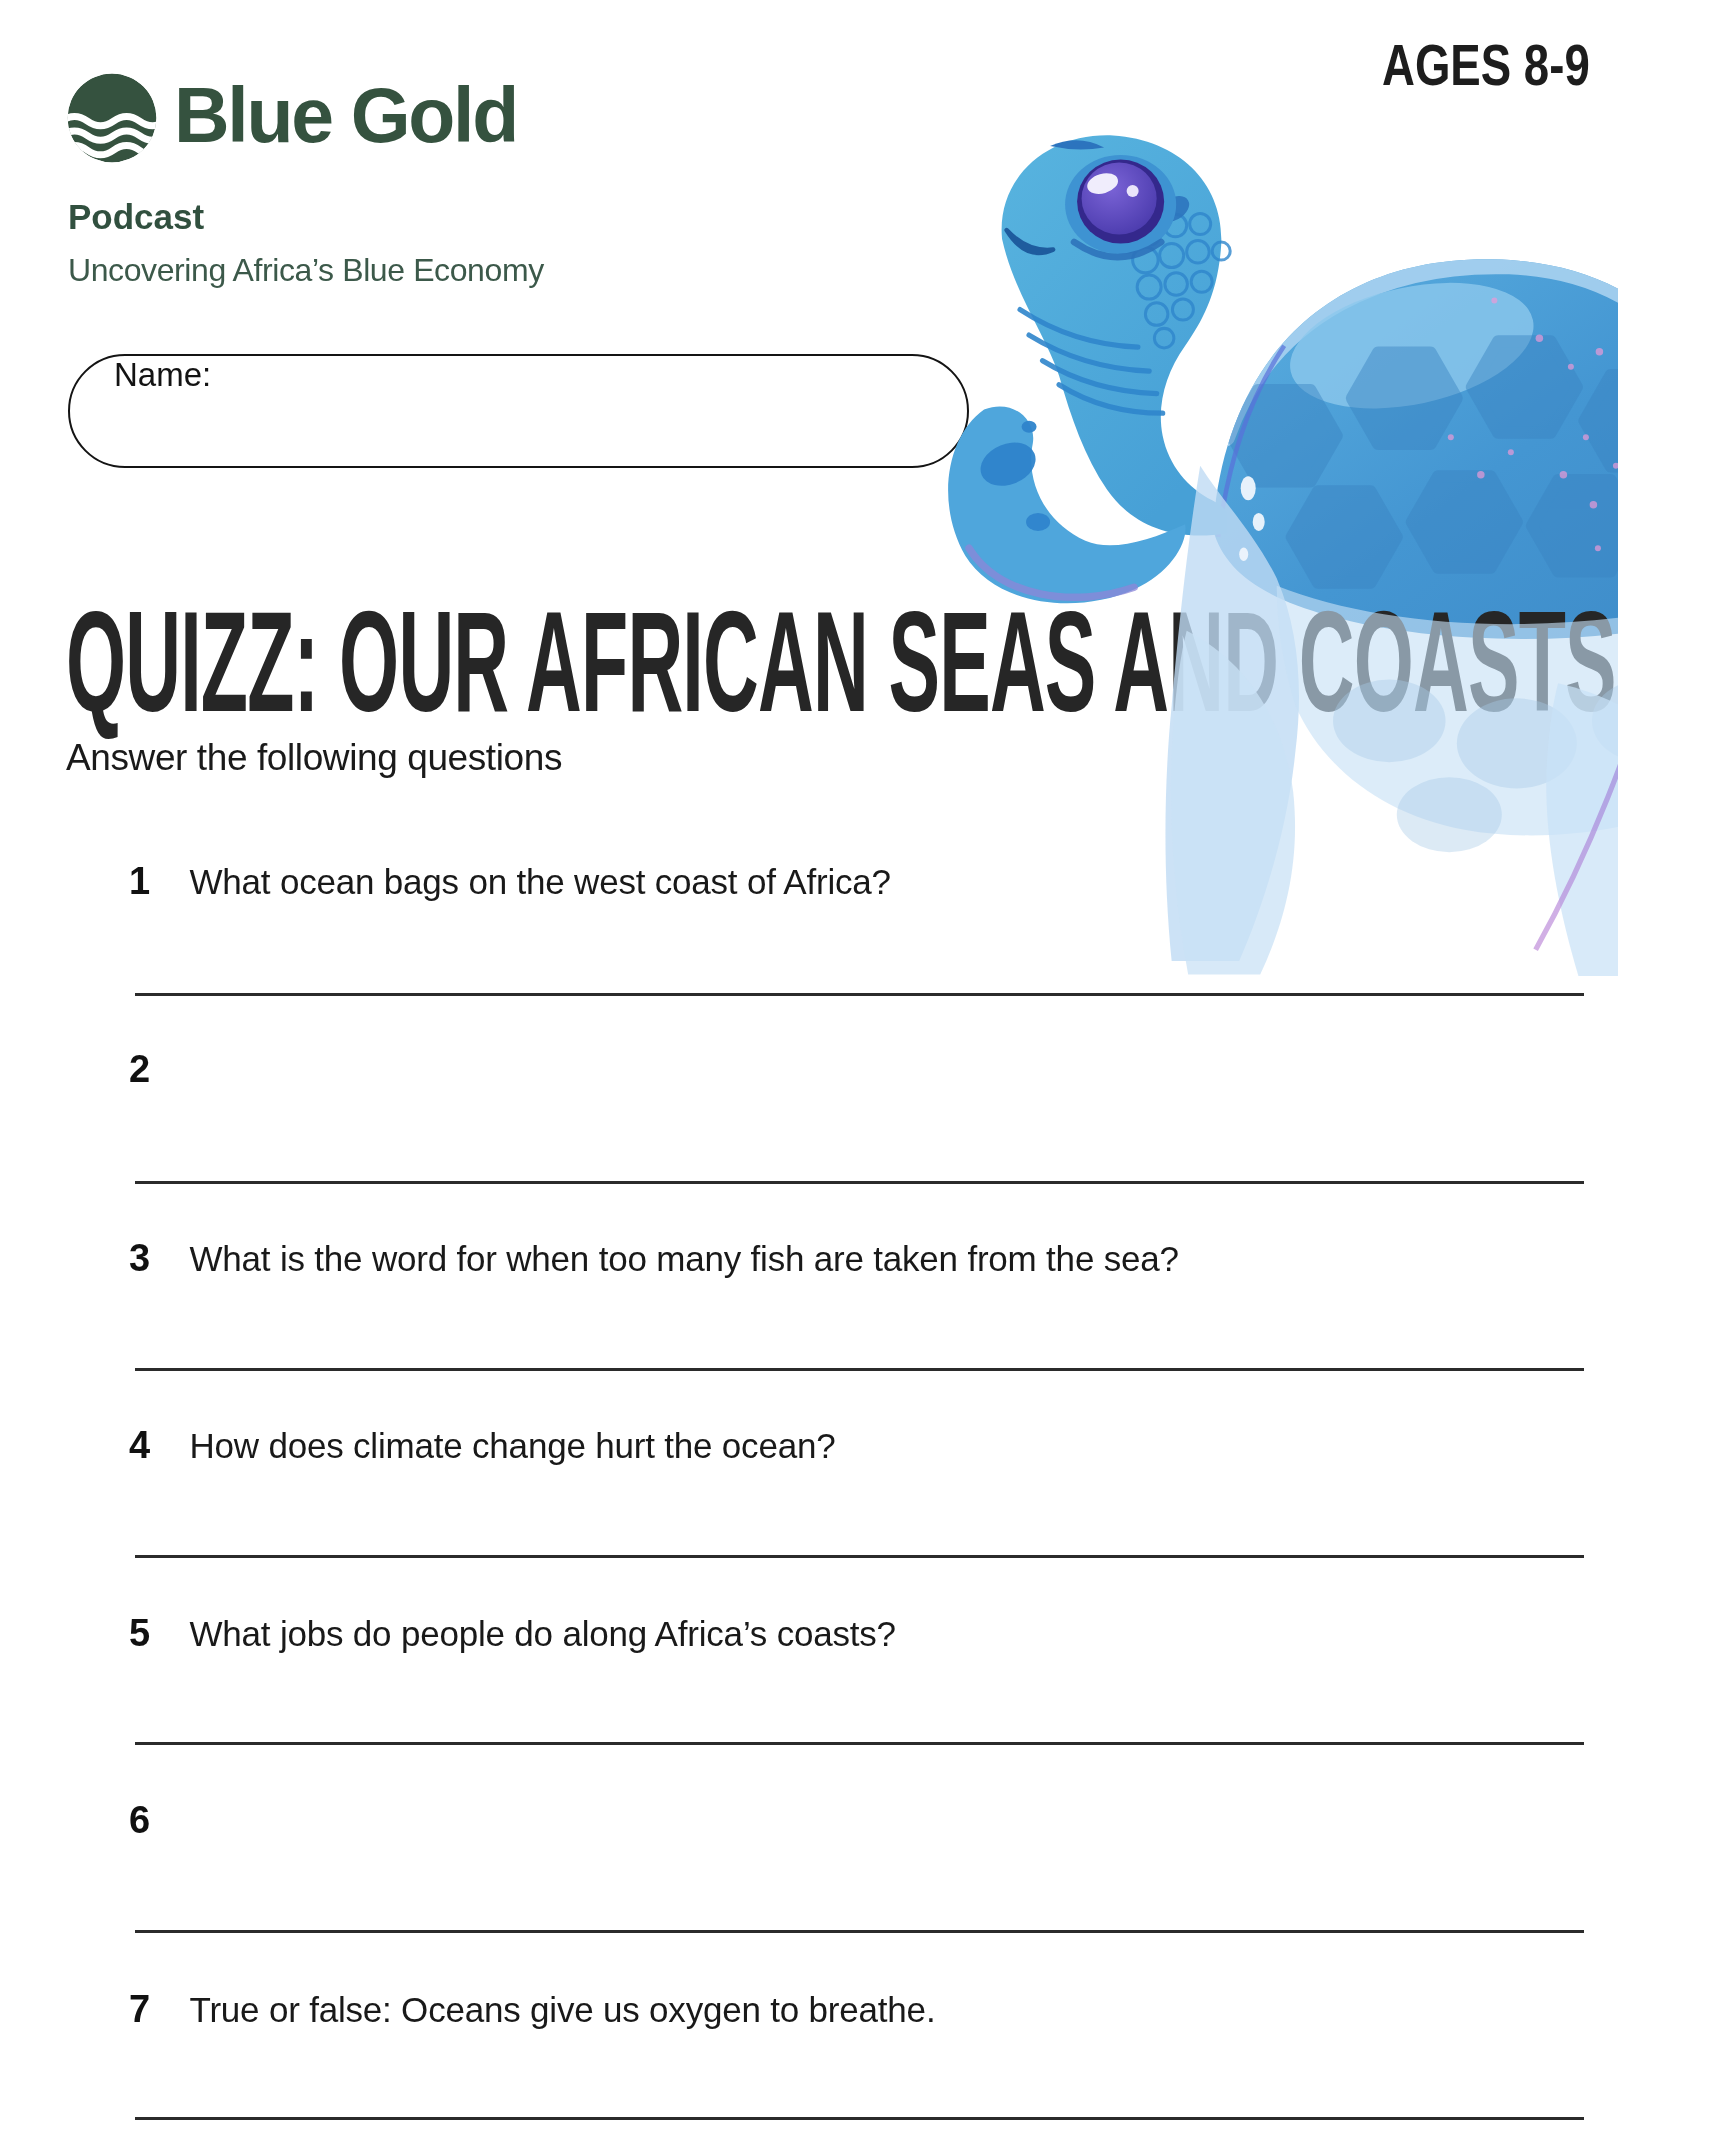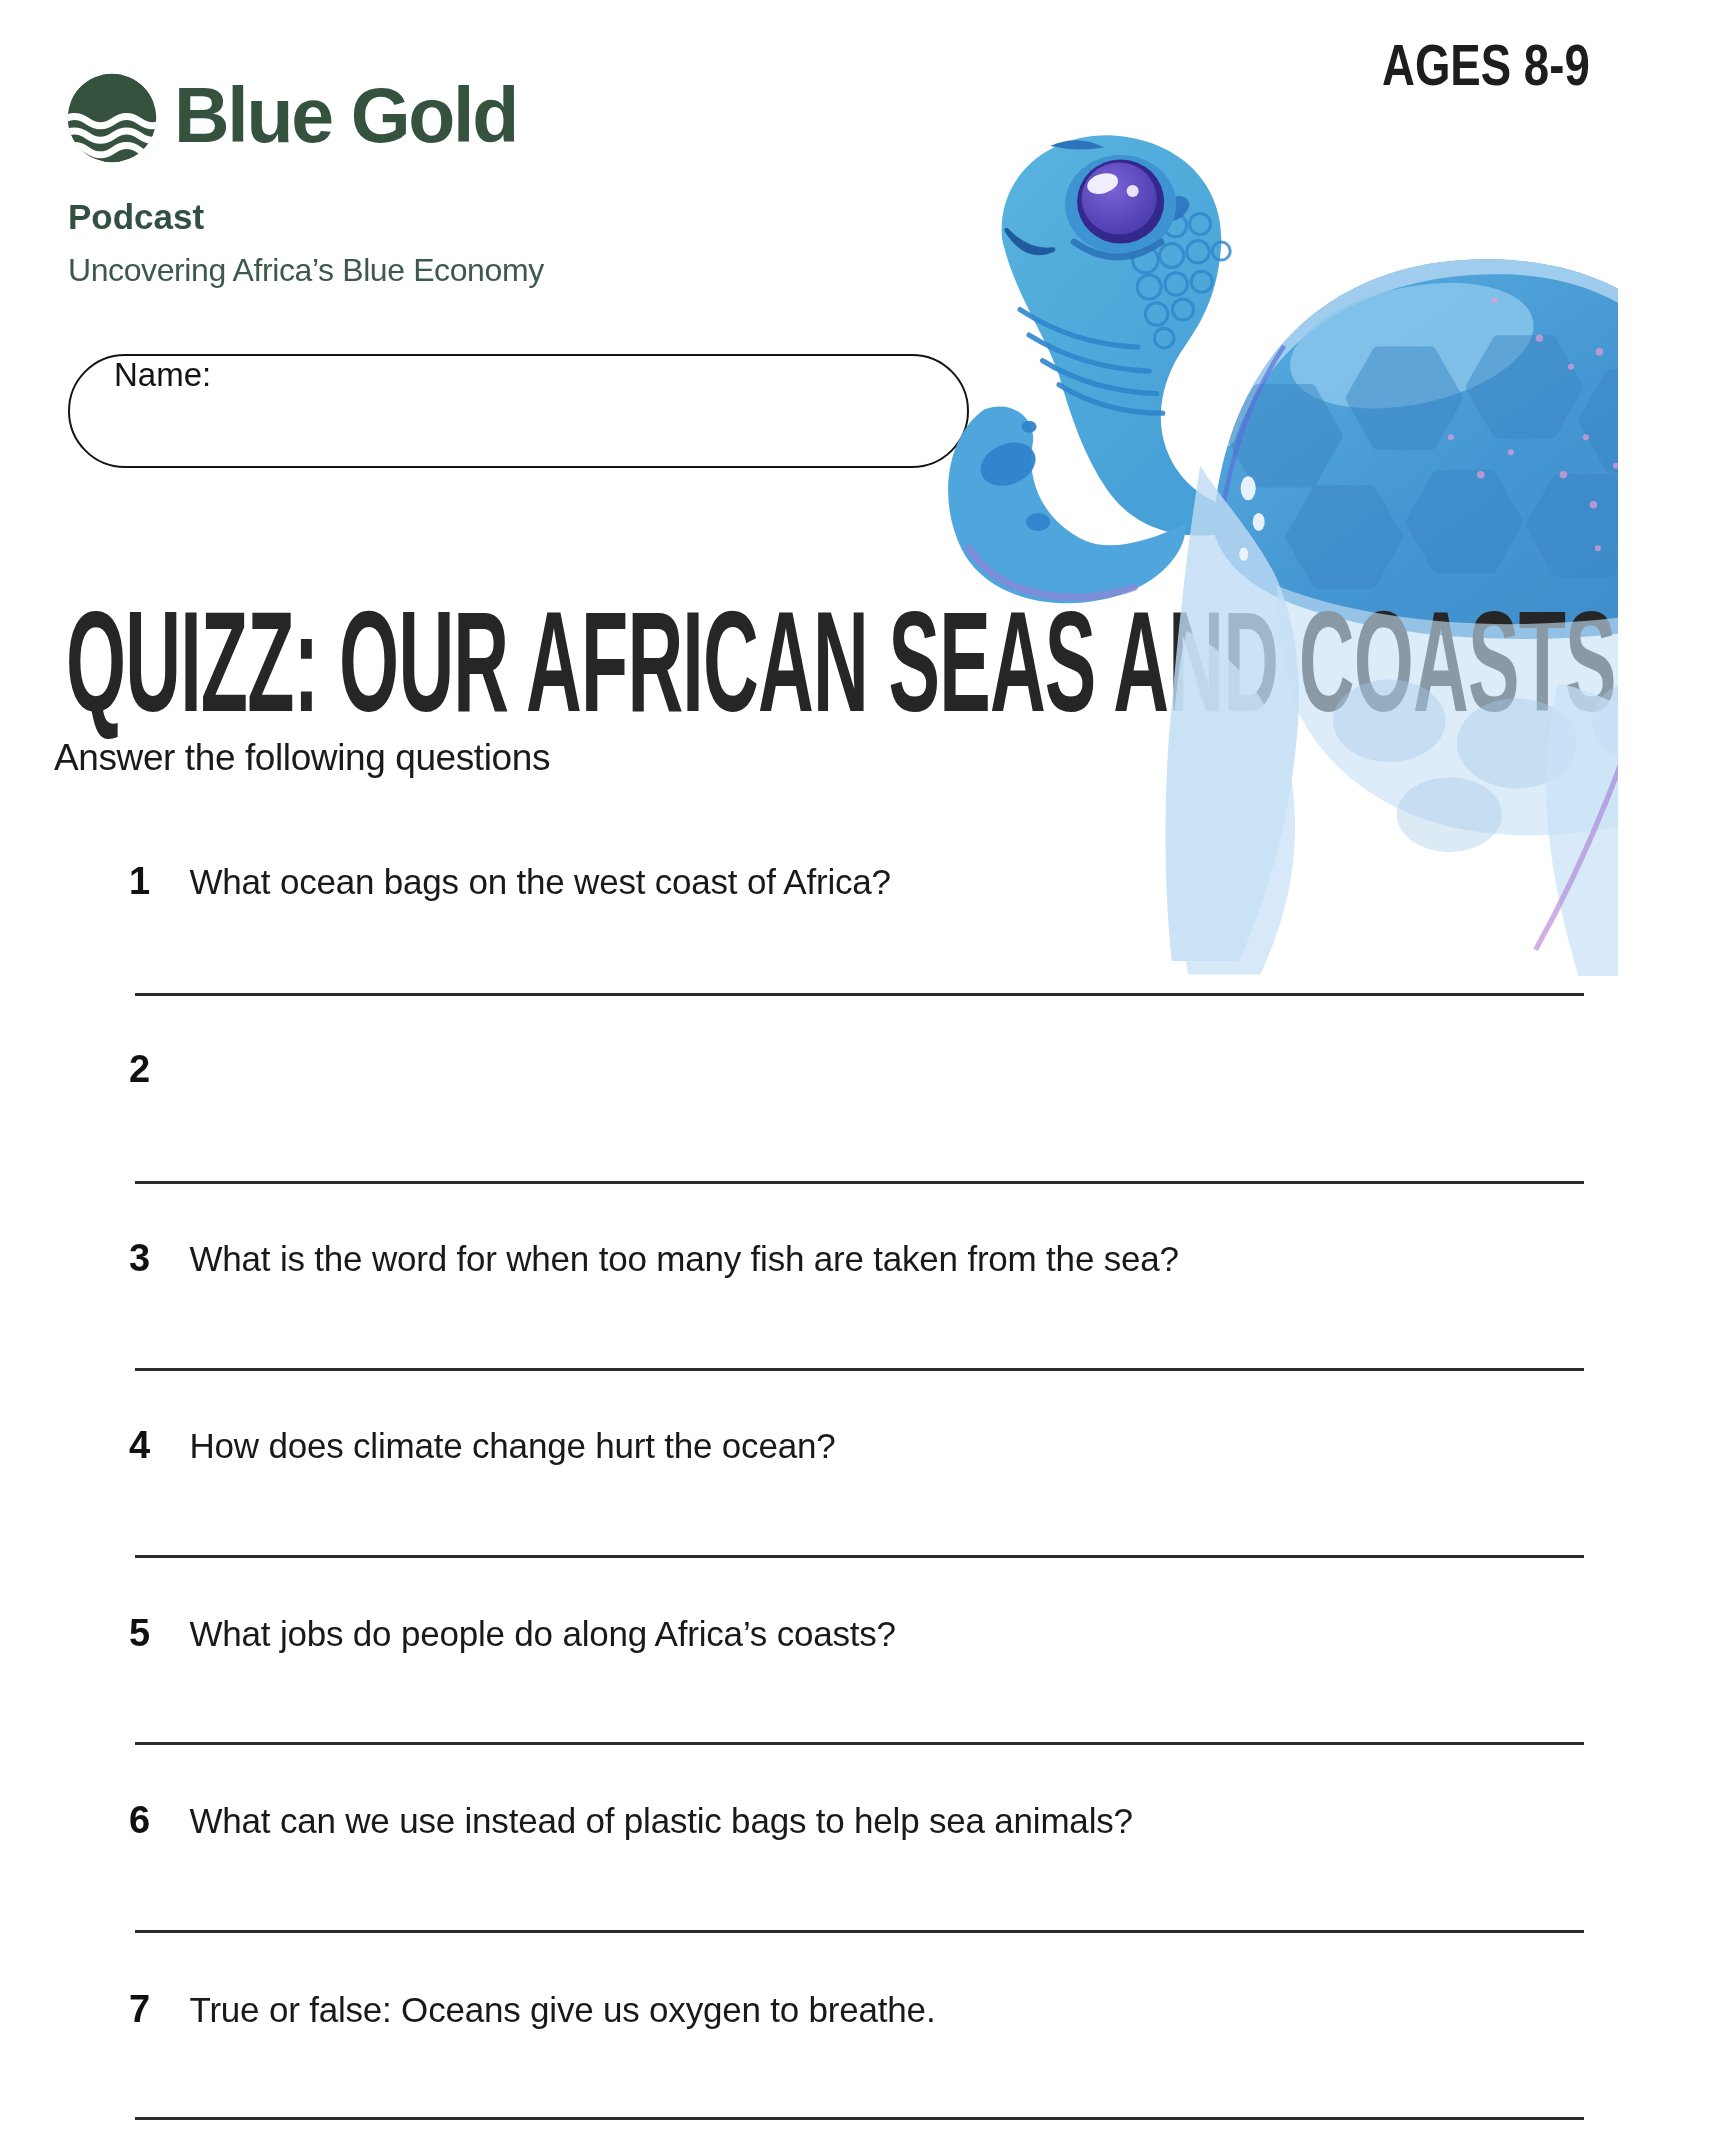--- a/index.html
+++ b/index.html
@@ -12,21 +12,21 @@
   .program{position:absolute;left:68px;top:197px;font-size:35px;font-weight:bold;color:#31503F;}
   .tagline{position:absolute;left:68px;top:252px;font-size:32px;font-weight:400;color:#3C594A;letter-spacing:-0.4px;}
   .ages{position:absolute;right:28.5px;top:32px;font-size:57px;font-weight:bold;color:#1d1d1d;transform:scaleX(0.8);transform-origin:right top;white-space:nowrap;}
 
   
   .name-box{position:absolute;left:68px;top:354px;width:901px;height:114px;border:2.3px solid #141414;border-radius:59px;display:flex;align-items:flex-start;box-sizing:border-box;padding-left:44px;background:#ffffff;}
   .name-label{font-size:33px;color:#131313;}
 
   
   .quiz-title{position:absolute;left:66px;top:590px;font-size:143px;line-height:1;font-weight:800;color:#262626;transform:scaleX(0.54);transform-origin:left top;letter-spacing:-1.5px;white-space:nowrap;z-index:2;}
-  .instruction{position:absolute;left:54px;top:737px;font-size:37px;color:#1a1a1a;z-index:2;letter-spacing:-0.4px;}
+  .instruction{position:absolute;left:66px;top:737px;font-size:37px;color:#1a1a1a;z-index:2;letter-spacing:-0.4px;}
 
   
   .q{position:absolute;left:129px;width:1472px;display:flex;gap:28.5px;align-items:baseline;z-index:2;}
   .q-num{font-size:38px;font-weight:bold;color:#111;min-width:32px;}
   .q-text{font-size:35px;color:#191919;letter-spacing:-0.2px;}
   .answer-line{position:absolute;left:135px;width:1449px;height:0;border-top:3px solid #2b2b2b;z-index:2;}
 
   
   .turtle-back{position:absolute;left:924px;top:113px;width:806px;height:863px;z-index:1;}
   .turtle-front{position:absolute;left:924px;top:113px;width:806px;height:863px;z-index:3;pointer-events:none;}
@@ -235,21 +235,20 @@
   <div class="answer-line" style="top:1555px"></div>
 
   <div class="q" style="top:1612px">
     <span class="q-num">5</span>
     <span class="q-text">What jobs do people do along Africa’s coasts?</span>
   </div>
   <div class="answer-line" style="top:1742px"></div>
 
   <div class="q" style="top:1799px">
     <span class="q-num">6</span>
-    <span class="q-text">What can we use instead of plastic bags to help sea animals?</span>
   </div>
   <div class="answer-line" style="top:1930px"></div>
 
   <div class="q" style="top:1988px">
     <span class="q-num">7</span>
     <span class="q-text">True or false: Oceans give us oxygen to breathe.</span>
   </div>
   <div class="answer-line" style="top:2117px"></div>
 
 </div>

